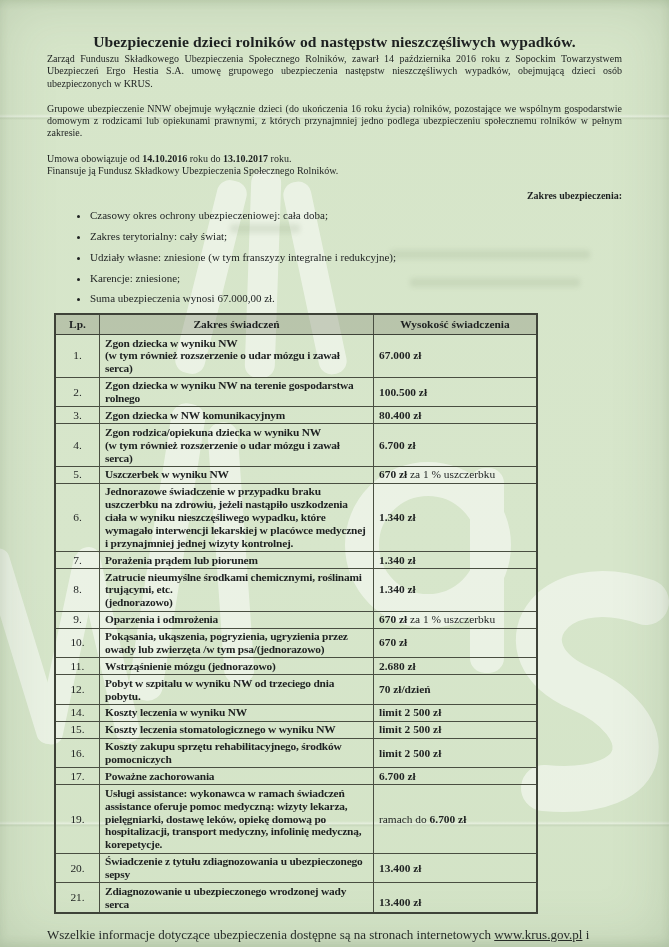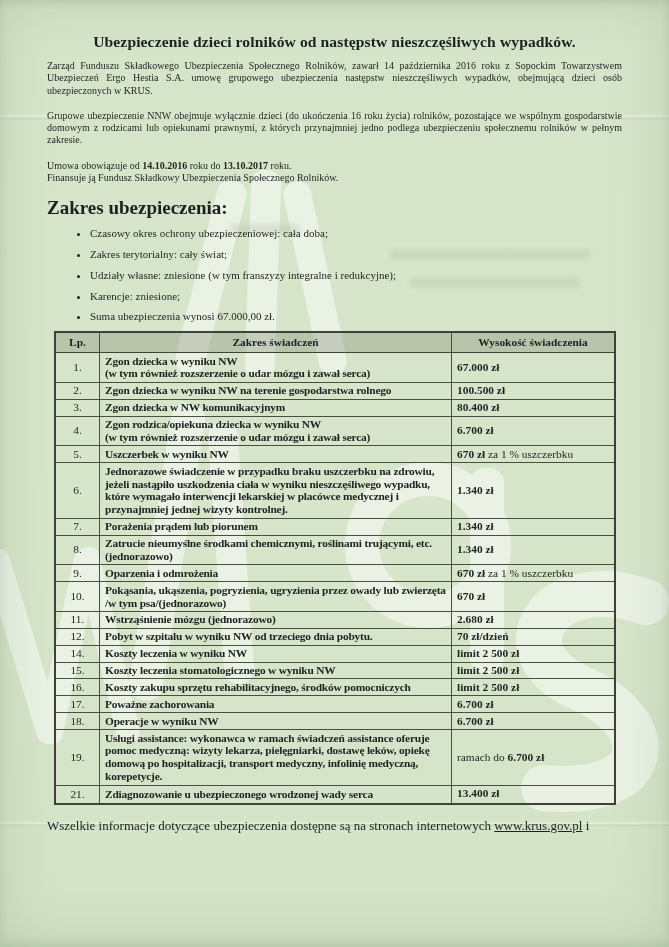--- a/index.html
+++ b/index.html
@@ -21,31 +21,31 @@
   .crease {
     position:absolute; left:0; right:0; height:6px; pointer-events:none;
     background:linear-gradient(180deg,rgba(255,255,255,0),rgba(255,255,255,.38) 40%,rgba(150,168,138,.20) 70%,rgba(255,255,255,0));
   }
   .crease-top { top:114px; }
   .crease-bottom { top:821px; }
   .ghost { position:absolute; border-radius:3px; filter:blur(2.5px); background:rgba(152,170,138,.22); pointer-events:none; }
 
   .content { position:relative; padding:33px 47px 0 47px; }
 
-  h1.title { font-size:15.6px; font-weight:bold; text-align:center; margin:0 0 9px 0; letter-spacing:.1px; }
+  h1.title { font-size:15.6px; font-weight:bold; text-align:center; margin:0 0 2px 0; letter-spacing:.1px; }
   p.body { font-size:10px; line-height:1.23; margin:0 0 13px 0; }
   .just { text-align:justify; }
   .validity { margin-bottom:12px; }
-  .scope-heading { font-size:19px; font-weight:bold; margin:0 0 8px 0; }
+  .scope-heading { font-size:10px; font-weight:bold; margin:0 0 8px 0;text-align:right; }
   ul.scope { margin:0 0 6px 0; padding-left:43px; }
   ul.scope li { font-size:11px; line-height:1.25; margin-bottom:7px; }
   ul.scope li::marker { font-size:11px; }
 
   table.benefits {
-    width:562px; margin:4px 0 0 7px;
+    width:484px; margin:4px 0 0 7px;
     border-collapse:collapse; border:2px solid #3e4238;
     font-size:11.4px; line-height:1.13;
   }
   .benefits th, .benefits td { border:1px solid #494e41; }
   .benefits thead th {
     background:rgba(122,128,106,.32);
     font-weight:bold; text-align:center; padding:3px 4px;
     border-bottom:1.5px solid #3e4238;
   }
   .benefits td { padding:1.5px 5px; vertical-align:middle; }
@@ -211,32 +211,32 @@
     <td class="c-benefit">Koszty zakupu sprzętu rehabilitacyjnego, środków pomocniczych</td>
     <td class="c-amount"><span class="amt-prefix"></span><b class="amt-bold">limit 2 500 zł</b><span class="amt-suffix"></span></td>
   </tr>
 
   <tr>
     <td class="c-no">17.</td>
     <td class="c-benefit">Poważne zachorowania</td>
     <td class="c-amount"><span class="amt-prefix"></span><b class="amt-bold">6.700 zł</b><span class="amt-suffix"></span></td>
   </tr>
 
-  <tr>
-    <td class="c-no">18.</td>
-    <td class="c-benefit">Operacje w wyniku NW</td>
-    <td class="c-amount"><span class="amt-prefix"></span><b class="amt-bold">6.700 zł</b><span class="amt-suffix"></span></td>
-  </tr>
 
   <tr>
     <td class="c-no">19.</td>
     <td class="c-benefit">Usługi assistance: wykonawca w ramach świadczeń assistance oferuje pomoc medyczną: wizyty lekarza, pielęgniarki, dostawę leków, opiekę domową po hospitalizacji, transport medyczny, infolinię medyczną, korepetycje.</td>
     <td class="c-amount"><span class="amt-prefix">ramach do </span><b class="amt-bold">6.700 zł</b><span class="amt-suffix"></span></td>
   </tr>
 
+  <tr>
+    <td class="c-no">20.</td>
+    <td class="c-benefit">Świadczenie z tytułu zdiagnozowania u ubezpieczonego sepsy</td>
+    <td class="c-amount"><span class="amt-prefix"></span><b class="amt-bold">13.400 zł</b><span class="amt-suffix"></span></td>
+  </tr>
 
   <tr>
     <td class="c-no">21.</td>
     <td class="c-benefit">Zdiagnozowanie u ubezpieczonego wrodzonej wady serca</td>
     <td class="c-amount"><span class="amt-prefix"></span><b class="amt-bold">13.400 zł</b><span class="amt-suffix"></span></td>
   </tr>
 </tbody>
     </table>
 
 

